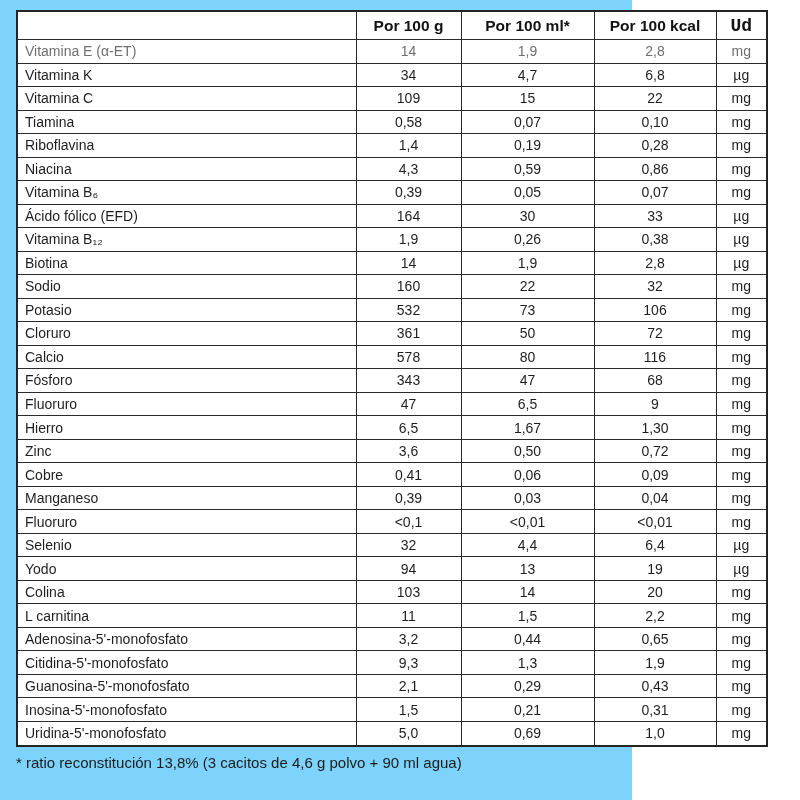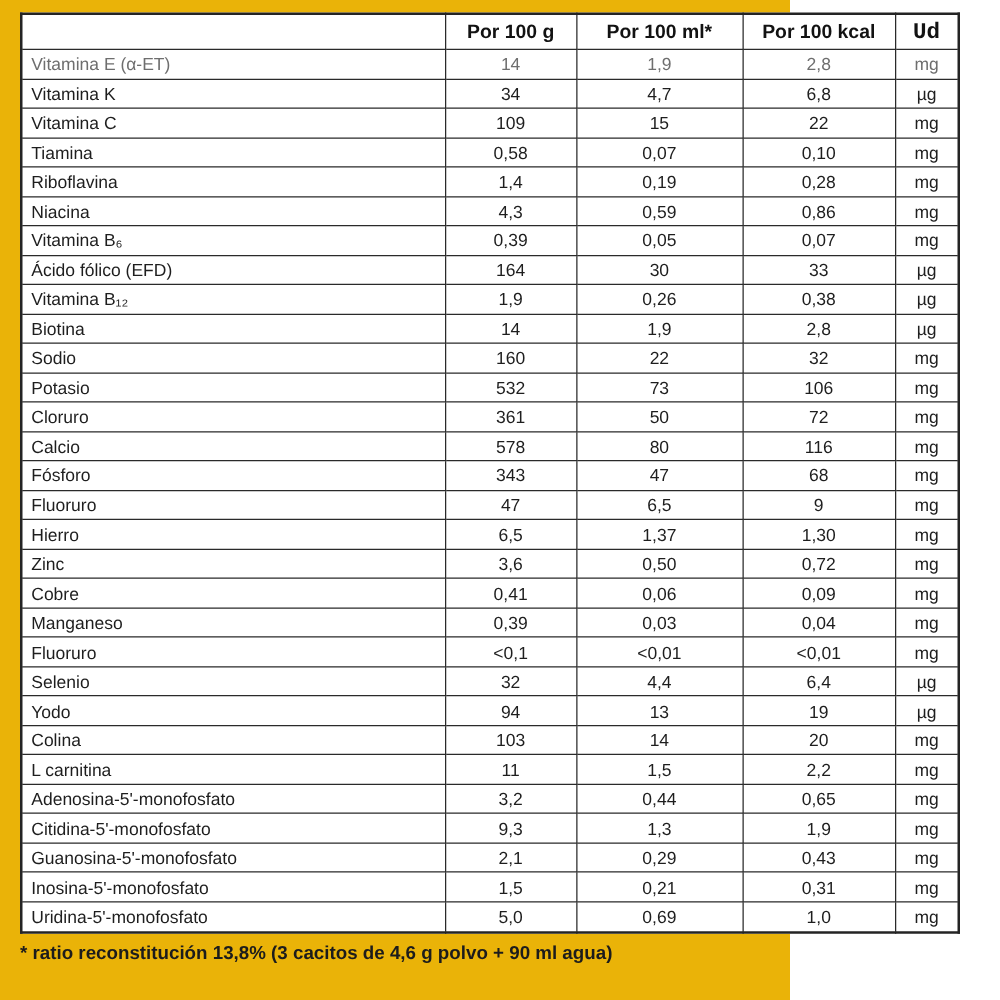--- a/index.html
+++ b/index.html
@@ -9,21 +9,21 @@
     width: 800px;
     height: 800px;
     font-family: "Liberation Sans", sans-serif;
     color: #1c1c1c;
   }
   .page {
     box-sizing: border-box;
     width: 632px;
     height: 800px;
     padding: 10px 0 0 16px;
-    background: #eab308;
+    background: #7dd3fc;
   }
   table.nutri-table {
     border-collapse: collapse;
     table-layout: fixed;
     width: 750px;
     height: 737px;
     border: 2.5px solid #242424;
     background: #ffffff;
   }
   .nutri-table th,
@@ -53,21 +53,20 @@
     text-align: left;
     padding-left: 7px;
   }
   .nutri-table tr.muted td {
     color: #6e6e6e;
   }
   .footnote {
     margin: 7px 0 0 0;
     font-size: 15px;
     color: #1c1c1c;
-    font-weight: bold;
   }
 </style>
 </head>
 <body>
 
 <div class="page">
 
   <table class="nutri-table">
     <colgroup>
       <col style="width:339px">
@@ -194,21 +193,21 @@
         <tr>
           <td class="name-col">Fluoruro</td>
           <td>47</td>
           <td>6,5</td>
           <td>9</td>
           <td>mg</td>
         </tr>
         <tr>
           <td class="name-col">Hierro</td>
           <td>6,5</td>
-          <td>1,37</td>
+          <td>1,67</td>
           <td>1,30</td>
           <td>mg</td>
         </tr>
         <tr>
           <td class="name-col">Zinc</td>
           <td>3,6</td>
           <td>0,50</td>
           <td>0,72</td>
           <td>mg</td>
         </tr>

